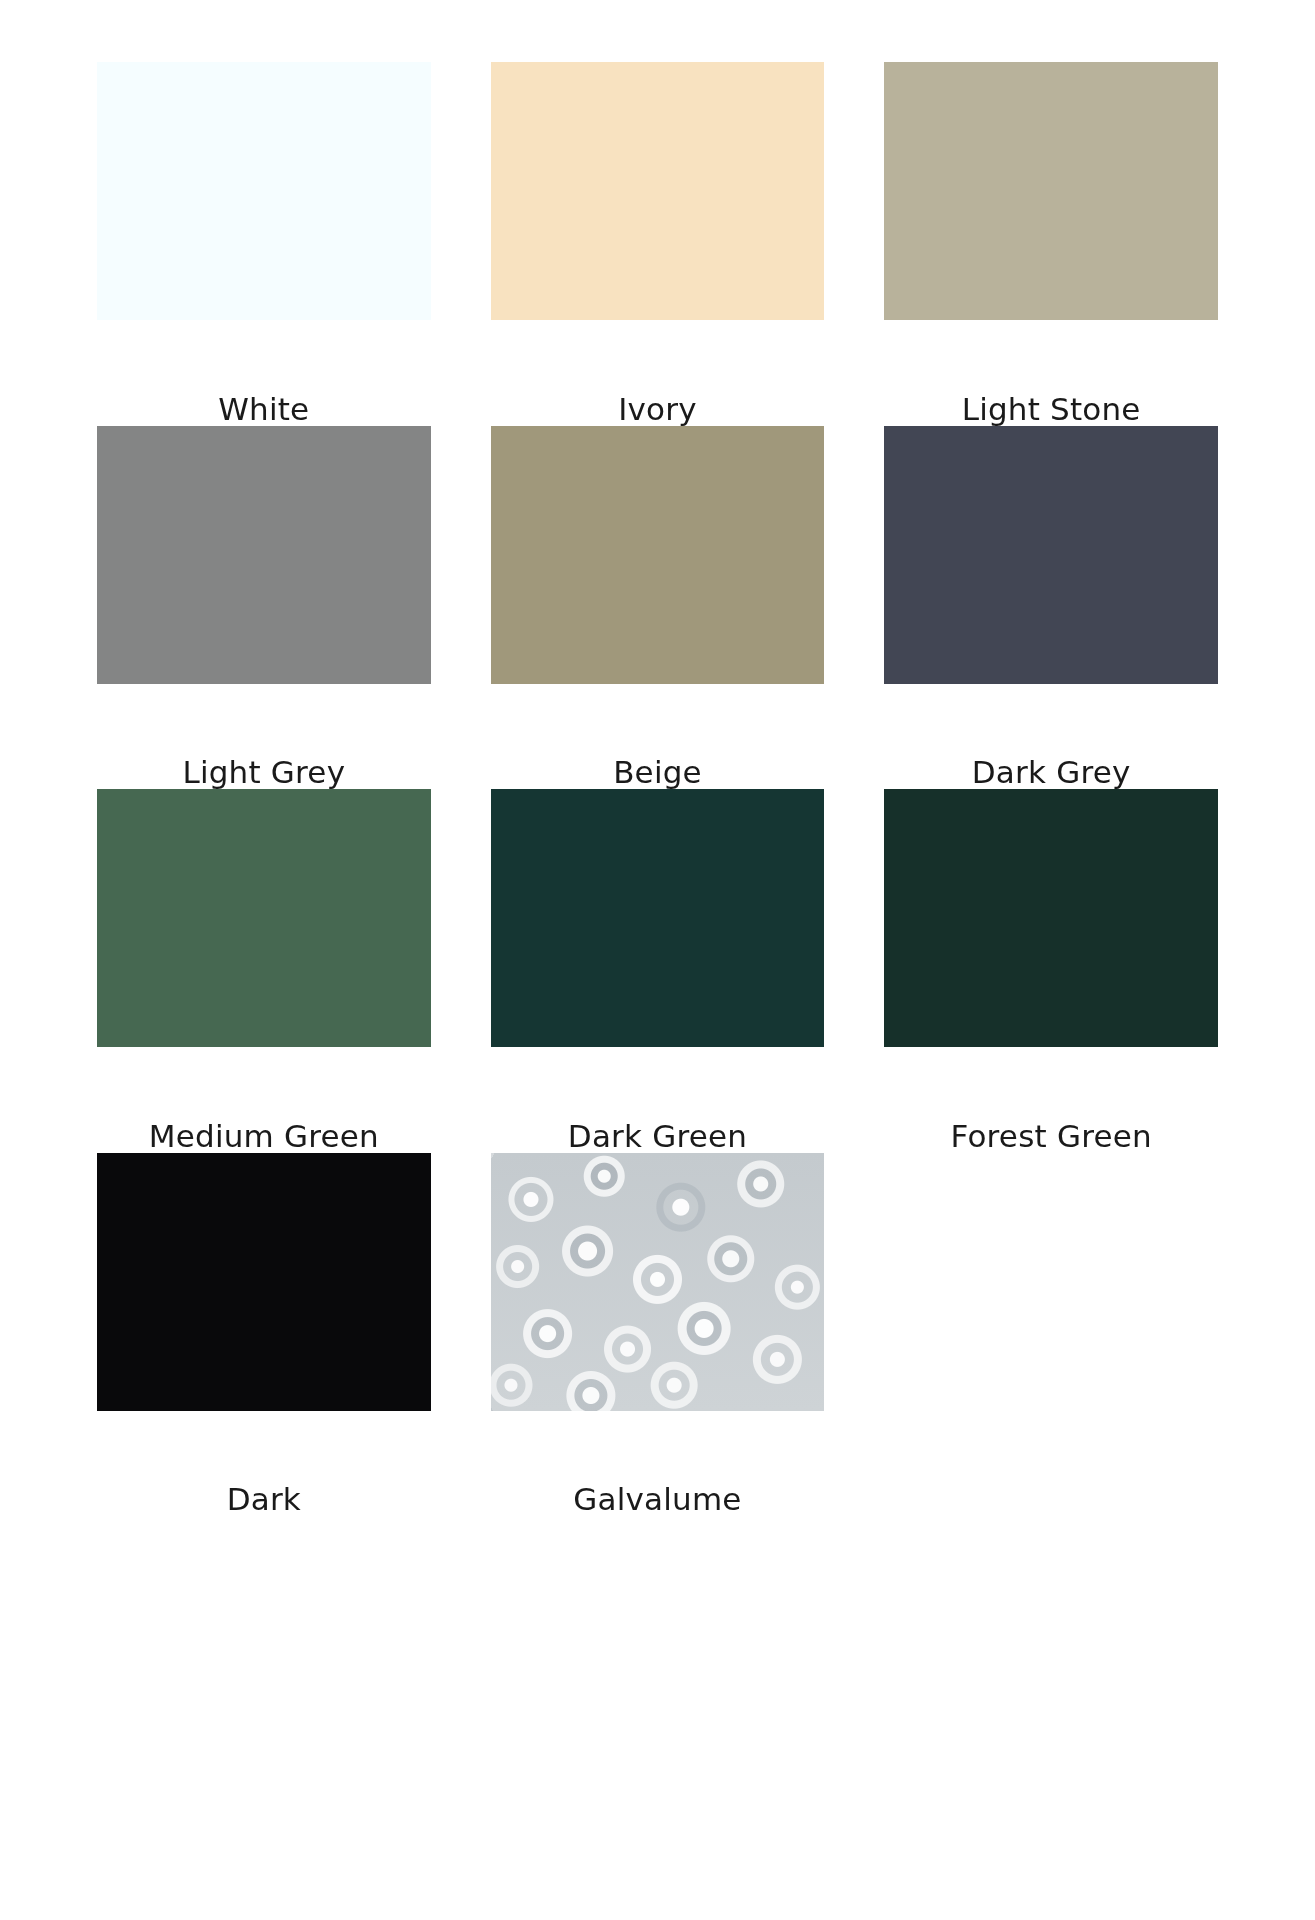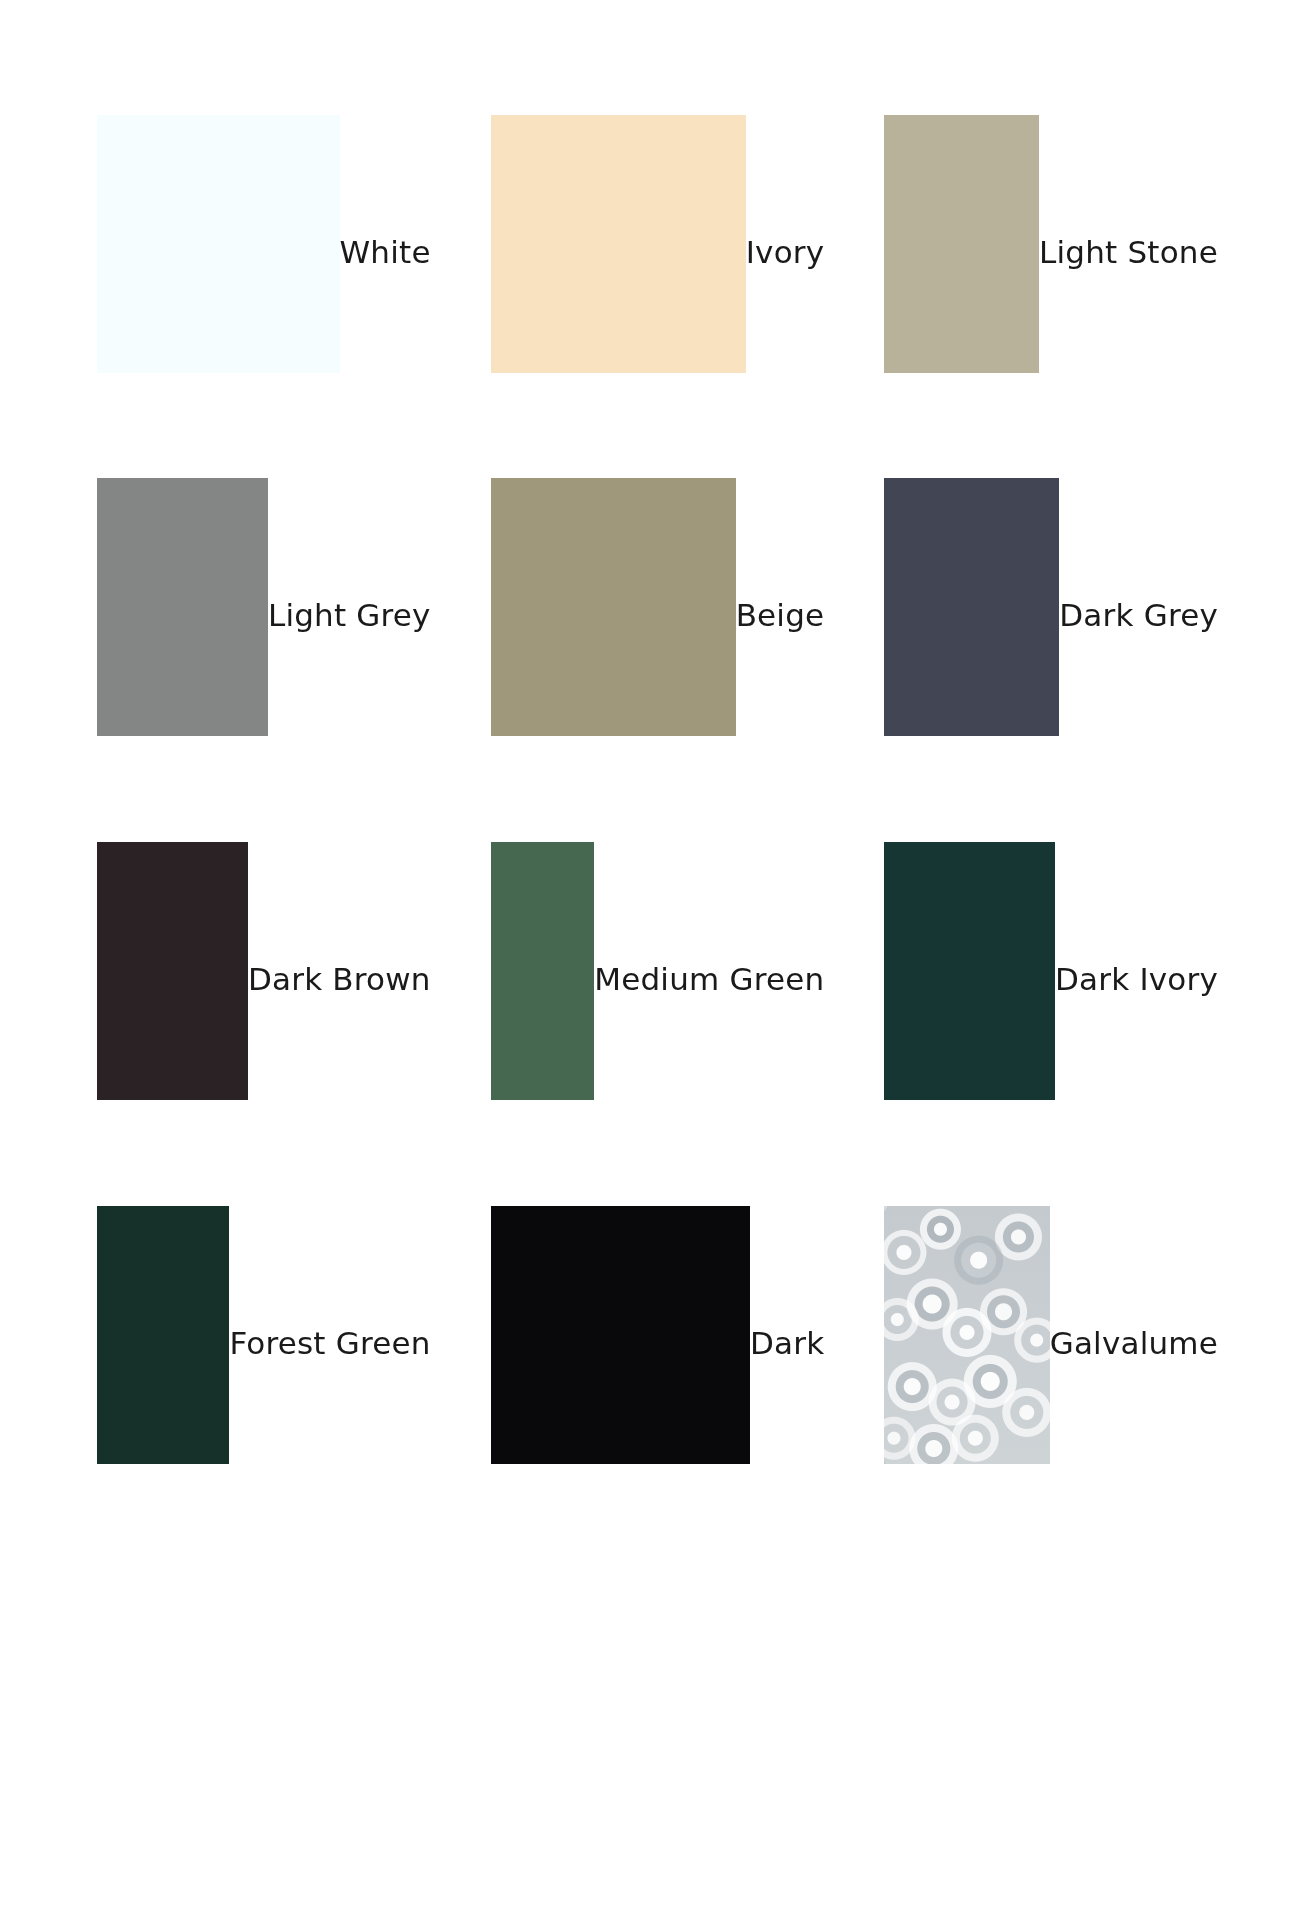--- a/index.html
+++ b/index.html
@@ -20,21 +20,21 @@
     height: 1920px;
     padding: 62px 97px 40px 97px;
     display: grid;
     grid-template-columns: repeat(3, 1fr);
     grid-template-rows: repeat(5, 1fr);
     column-gap: 60px;
     row-gap: 0px;
   }
   .swatch-cell {
     display: flex;
-    flex-direction: row;
+    flex-direction: column;
     align-items: center;
     justify-content: space-between;
   }
   .swatch-chip {
     width: 100%;
     height: 258px;
     position: relative;
     overflow: hidden;
   }
   .swatch-label {
@@ -100,34 +100,30 @@
     <div class="swatch-chip" style="background-color: rgb(160, 152, 123);"></div>
     <div class="swatch-label">Beige</div>
   </div>
 
   <div class="swatch-cell">
     <div class="swatch-chip" style="background-color: rgb(66, 70, 84);"></div>
     <div class="swatch-label">Dark Grey</div>
   </div>
 
 
-  <div class="swatch-cell">
-    <div class="swatch-chip" style="background-color: rgb(43, 34, 38);"></div>
-    <div class="swatch-label">Dark Brown</div>
-  </div>
 
 
   <div class="swatch-cell">
     <div class="swatch-chip" style="background-color: rgb(70, 104, 81);"></div>
     <div class="swatch-label">Medium Green</div>
   </div>
 
   <div class="swatch-cell">
     <div class="swatch-chip" style="background-color: rgb(21, 54, 51);"></div>
-    <div class="swatch-label">Dark Ivory</div>
+    <div class="swatch-label">Dark Green</div>
   </div>
 
   <div class="swatch-cell">
     <div class="swatch-chip" style="background-color: rgb(22, 48, 42);"></div>
     <div class="swatch-label">Forest Green</div>
   </div>
 
   <div class="swatch-cell">
     <div class="swatch-chip" style="background-color: rgb(9, 9, 11);"></div>
     <div class="swatch-label">Dark</div>

